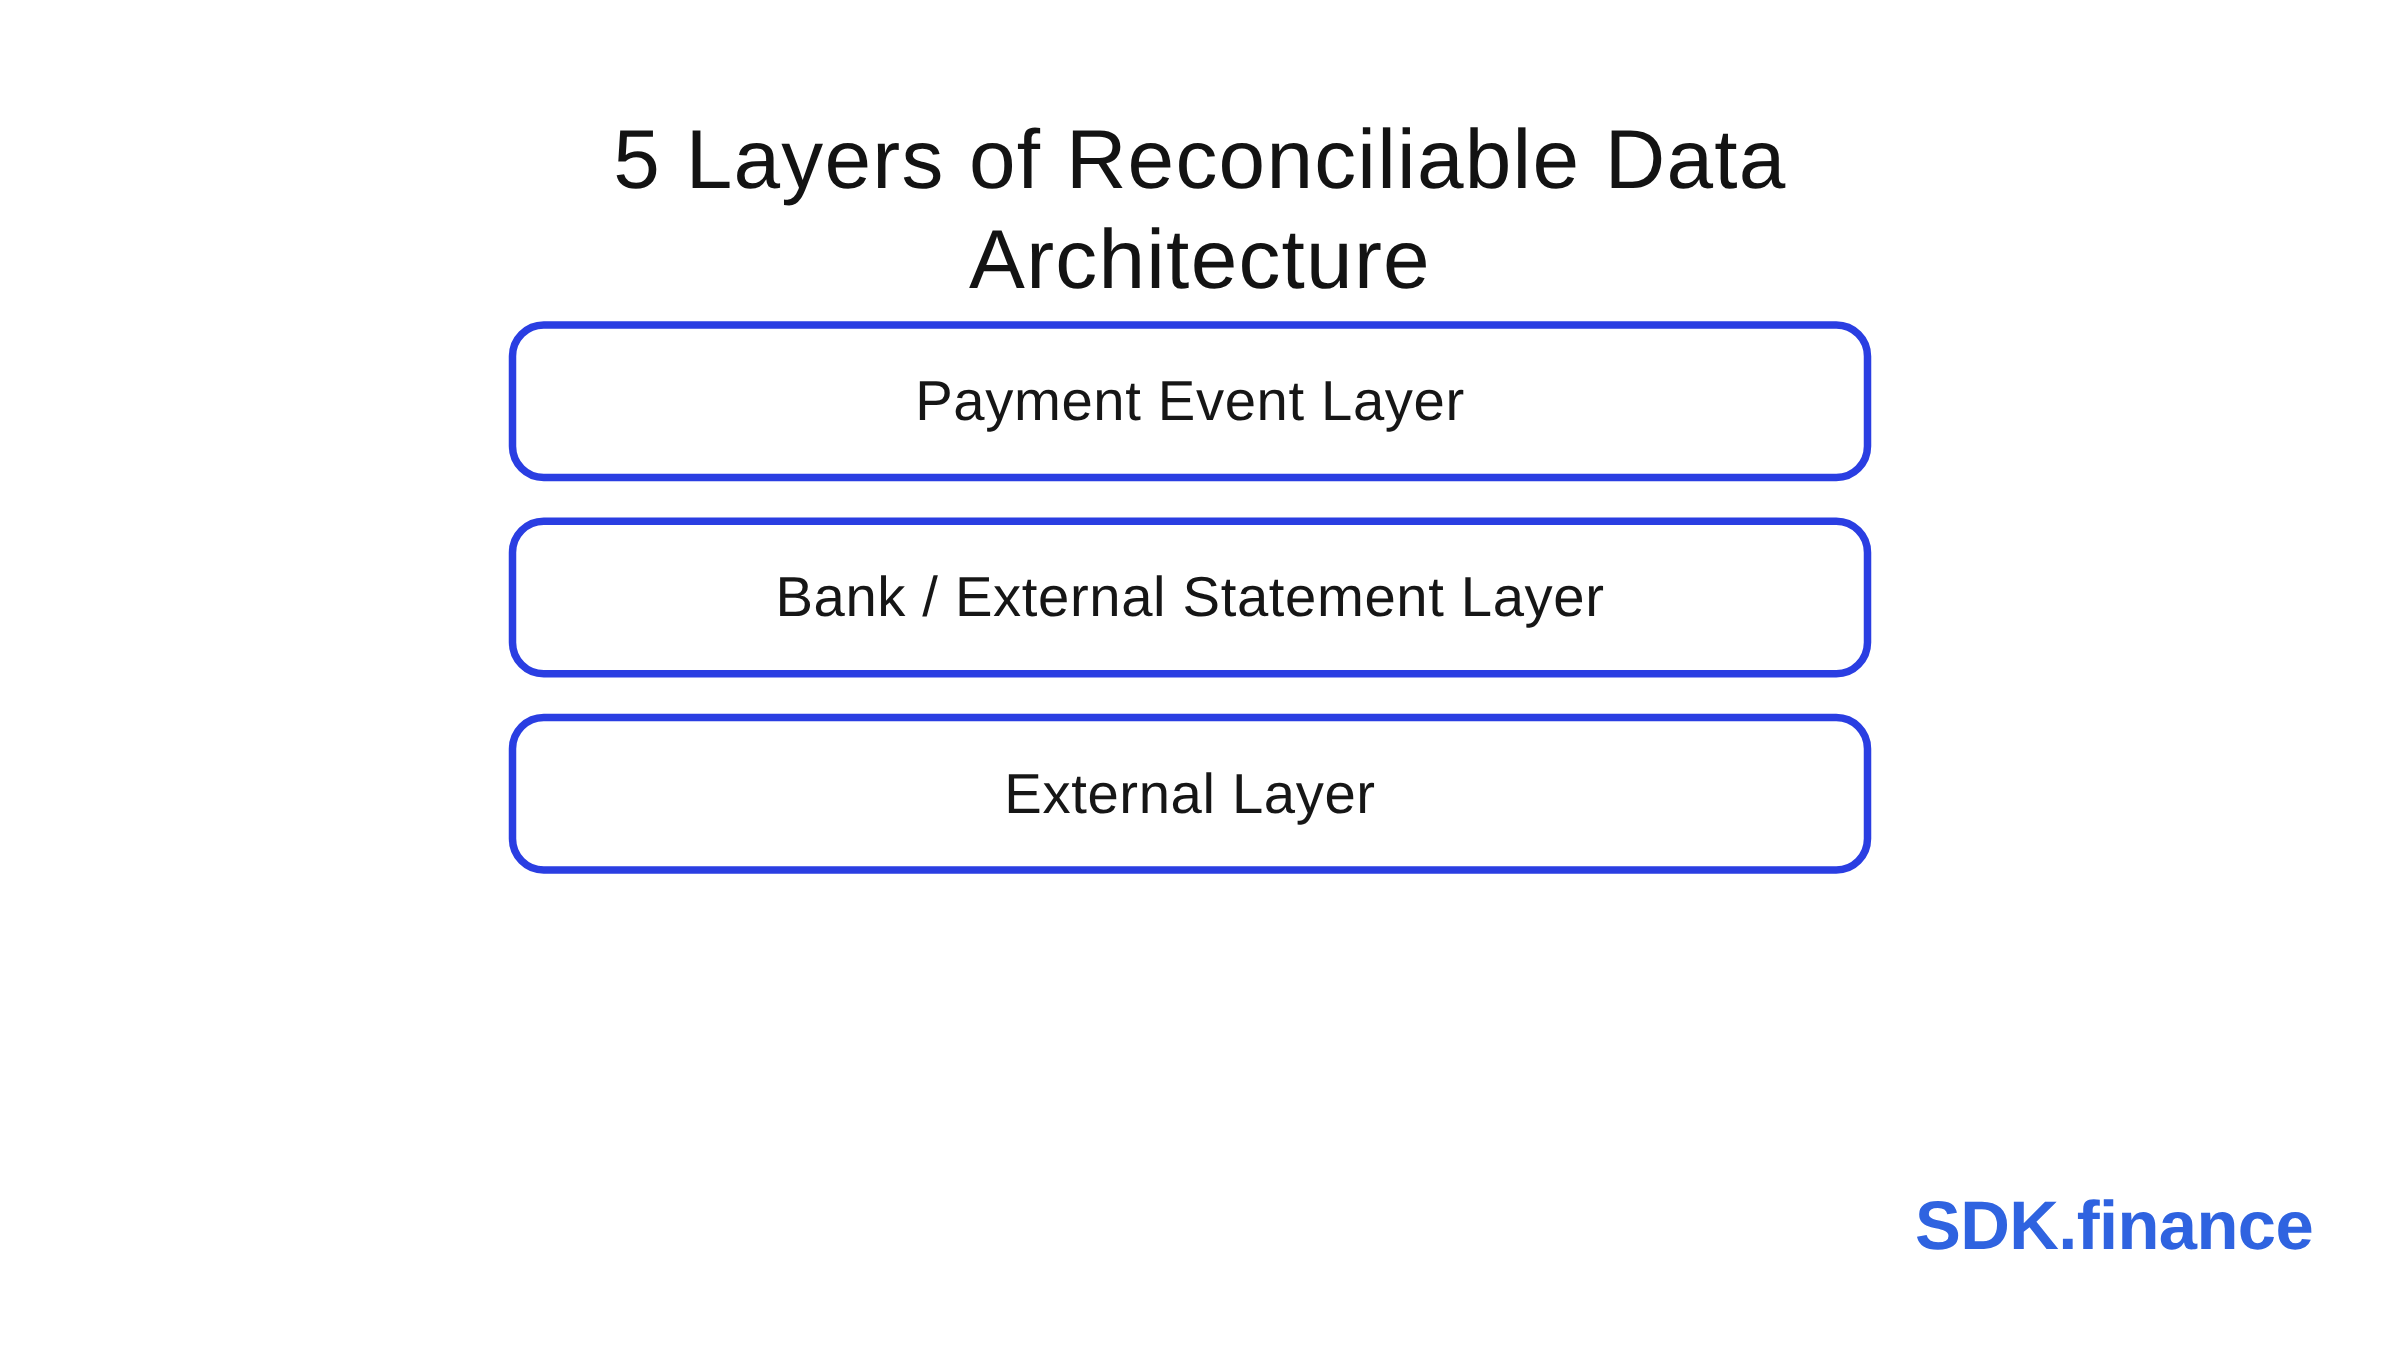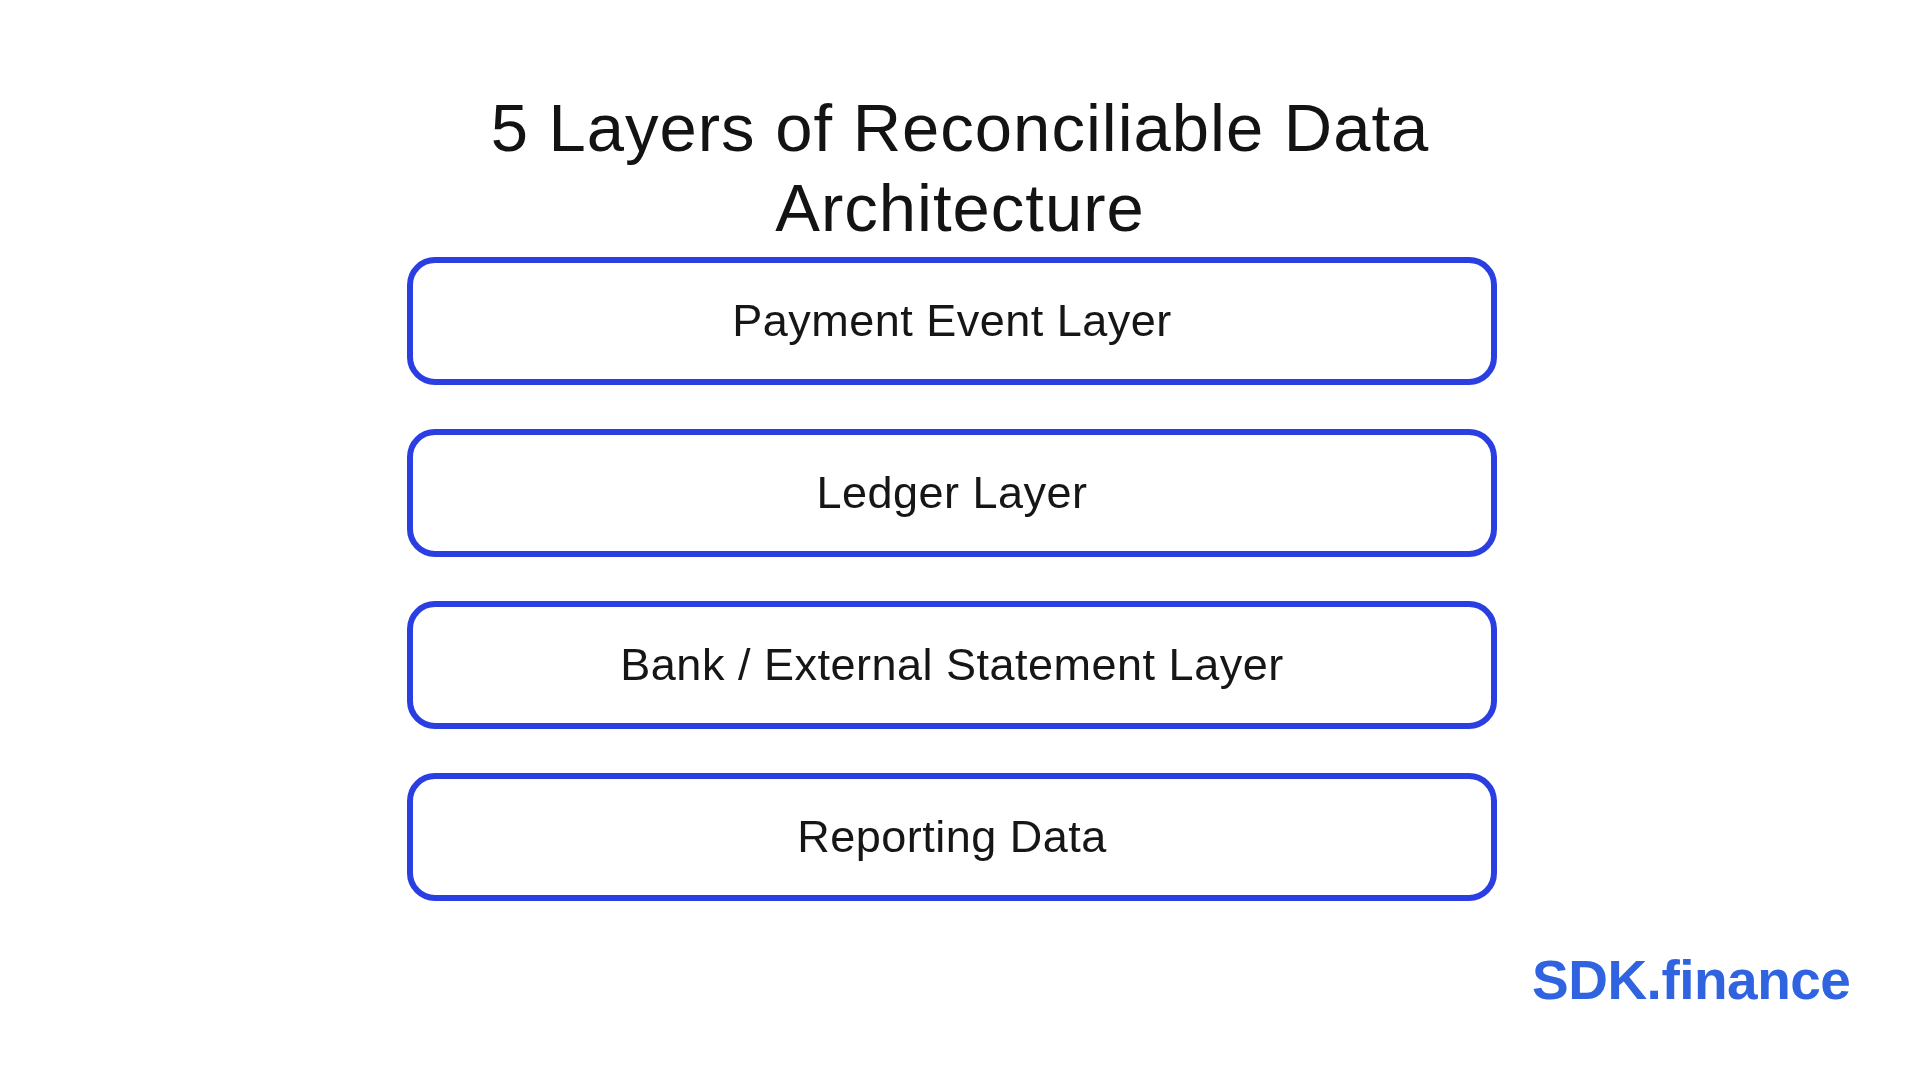--- a/index.html
+++ b/index.html
@@ -33,21 +33,21 @@
     font-weight: 400;
     margin-top: 36px;
   }
   .layer-stack {
     position: absolute;
     left: 407px;
     top: 257px;
     width: 1090px;
     display: flex;
     flex-direction: column;
-    gap: 44px;
+    gap: 29px;
   }
   .layer-box {
     box-sizing: border-box;
     height: 128px;
     background: #ffffff;
     border: 6px solid #2a3ee2;
     border-radius: 28px;
     display: flex;
     align-items: center;
     justify-content: center;
@@ -76,30 +76,27 @@
 <div class="canvas">
 
   <div class="diagram-title">5 Layers of Reconciliable Data Architecture</div>
 
   <div class="layer-stack">
 
     <div class="layer-box">
       <span class="layer-label">Payment Event Layer</span>
     </div>
 
-    <div class="layer-box">
-      <span class="layer-label">Ledger Layer</span>
-    </div>
 
 
     <div class="layer-box">
       <span class="layer-label">Bank / External Statement Layer</span>
     </div>
 
     <div class="layer-box">
-      <span class="layer-label">Reporting Data</span>
+      <span class="layer-label">External Layer</span>
     </div>
 
   </div>
 
   <div class="brand-logo">SDK.finance</div>
 
 </div>
 
 </body></html>

